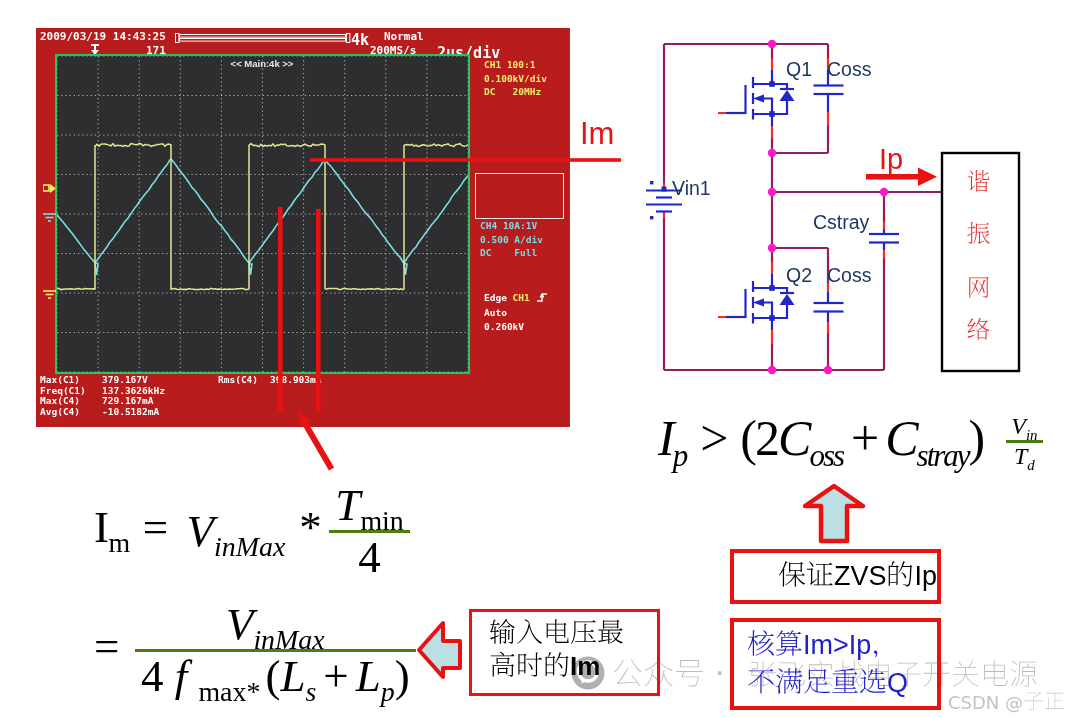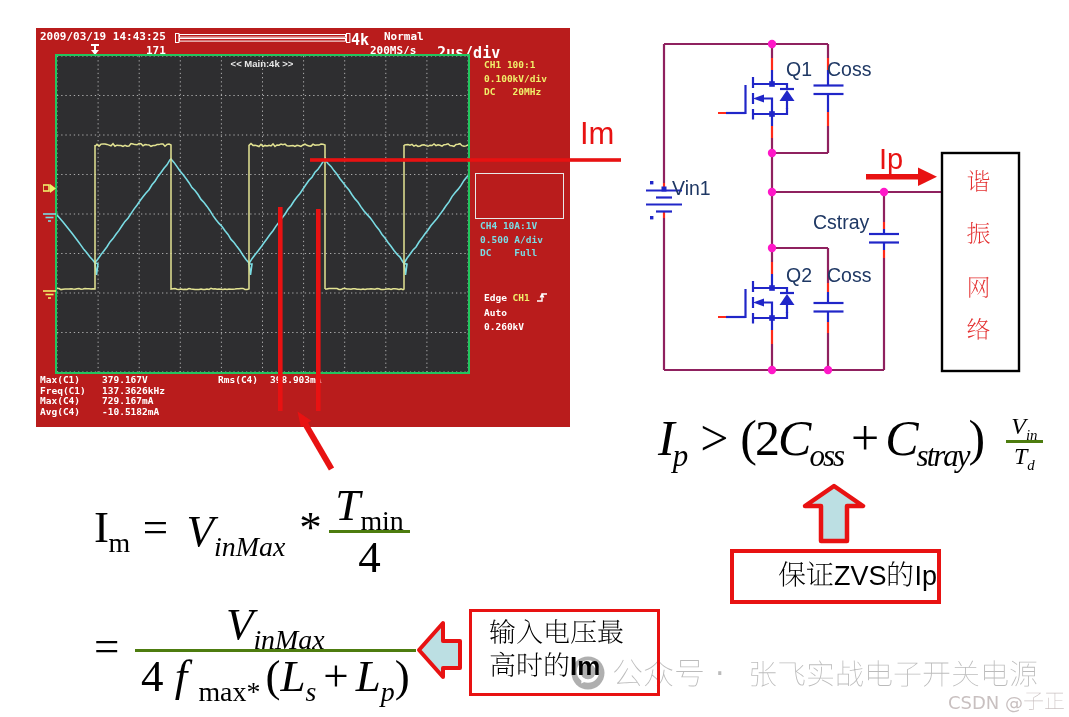--- a/index.html
+++ b/index.html
@@ -461,14 +461,29 @@
   <polygon points="35,4 64,24 48,24 48,59 22,59 22,24 6,24" fill="#bcdfe3" stroke="#e81212" stroke-width="4.5" stroke-linejoin="round"></polygon>
 </svg>
 <div id="box-zvs" class="abs callout" aria-label="保证ZVS的Ip">
   <svg class="cjk " width="56" height="28" viewBox="0 0 2000 1000" style="vertical-align:-0.12em" aria-hidden="true">
         <use href="#gs-4fdd" x="0" y="0" width="1000" height="1000"></use>
         <use href="#gs-8bc1" x="1000" y="0" width="1000" height="1000"></use>
       </svg><span class="latin">ZVS</span><svg class="cjk " width="28" height="28" viewBox="0 0 1000 1000" style="vertical-align:-0.12em" aria-hidden="true">
         <use href="#gs-7684" x="0" y="0" width="1000" height="1000"></use>
       </svg><span class="latin">Ip</span>
 </div>
+<div id="box-check" class="abs callout" aria-label="核算Im&gt;Ip，不满足重选Q">
+  <div><svg class="cjk " width="56" height="28" viewBox="0 0 2000 1000" style="vertical-align:-0.12em" aria-hidden="true">
+          <use href="#gs-6838" x="0" y="0" width="1000" height="1000"></use>
+          <use href="#gs-7b97" x="1000" y="0" width="1000" height="1000"></use>
+        </svg><span class="latin">Im&gt;Ip</span><svg class="cjk " width="28" height="28" viewBox="0 0 1000 1000" style="vertical-align:-0.12em" aria-hidden="true">
+          <use href="#gs-ff0c" x="0" y="0" width="1000" height="1000"></use>
+        </svg></div>
+  <div><svg class="cjk " width="140" height="28" viewBox="0 0 5000 1000" style="vertical-align:-0.12em" aria-hidden="true">
+          <use href="#gs-4e0d" x="0" y="0" width="1000" height="1000"></use>
+          <use href="#gs-6ee1" x="1000" y="0" width="1000" height="1000"></use>
+          <use href="#gs-8db3" x="2000" y="0" width="1000" height="1000"></use>
+          <use href="#gs-91cd" x="3000" y="0" width="1000" height="1000"></use>
+          <use href="#gs-9009" x="4000" y="0" width="1000" height="1000"></use>
+        </svg><span class="latin">Q</span></div>
+</div>
 
 </div>
 
 </body></html>

